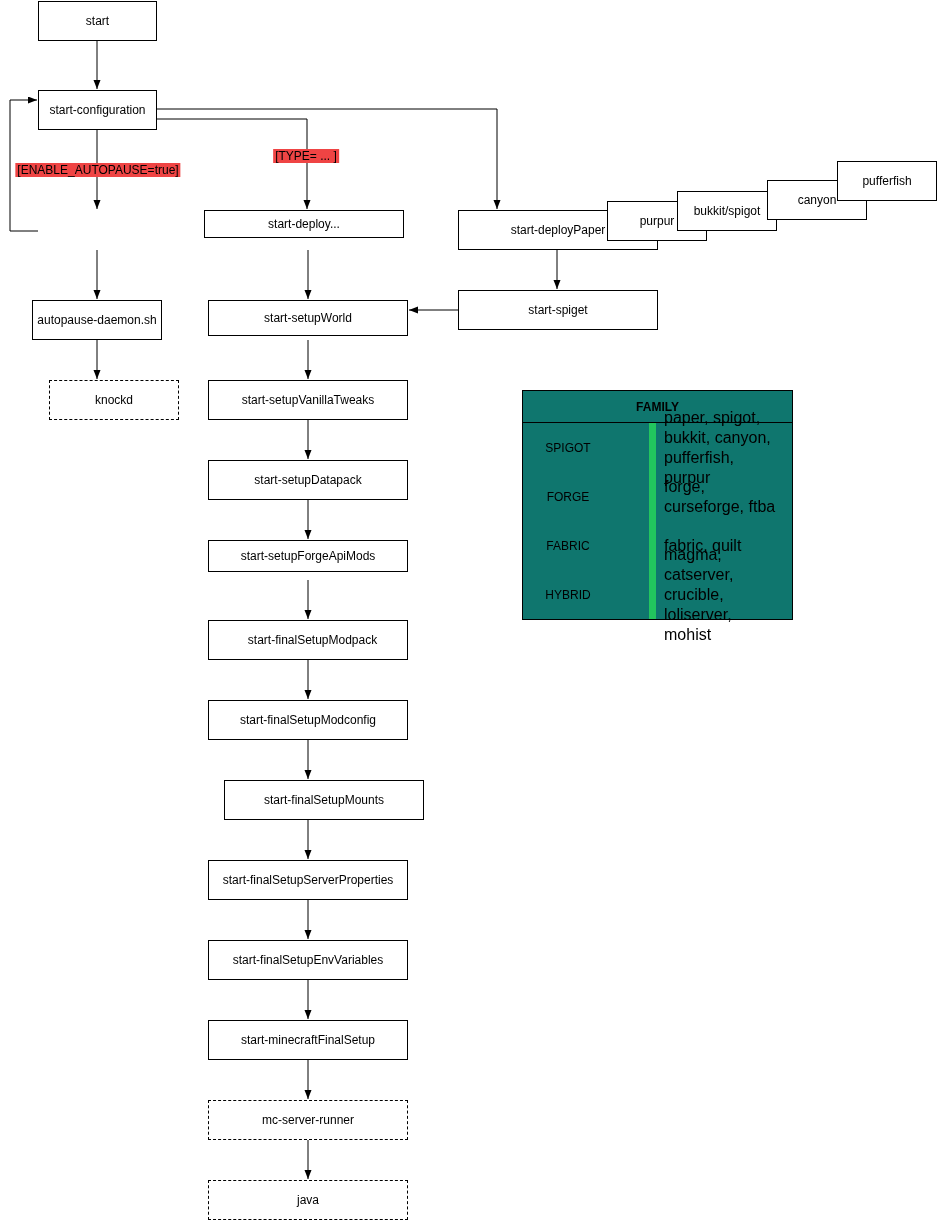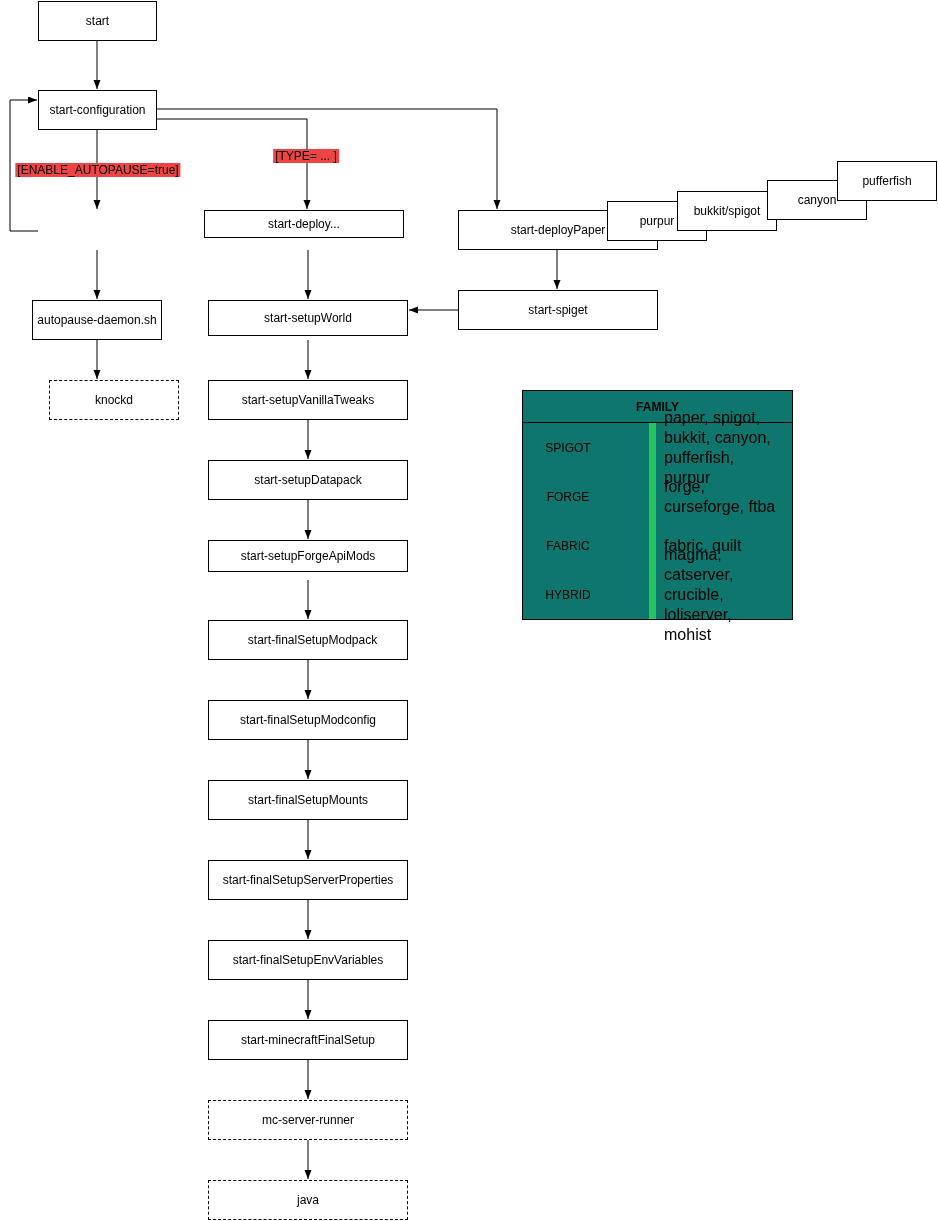--- a/index.html
+++ b/index.html
@@ -137,21 +137,21 @@
       <div class="node" style="left: 677px; top: 191px; width: 100px; height: 40px; z-index: 3;">bukkit/spigot</div>
       <div class="node" style="left: 767px; top: 180px; width: 100px; height: 40px; z-index: 4;">canyon</div>
       <div class="node" style="left: 837px; top: 161px; width: 100px; height: 40px; z-index: 5;">pufferfish</div>
       <div class="node" style="left: 458px; top: 290px; width: 200px; height: 40px; z-index: 1;">start-spiget</div>
       <div class="node" style="left: 208px; top: 300px; width: 200px; height: 36px; z-index: 1;">start-setupWorld</div>
       <div class="node" style="left: 208px; top: 380px; width: 200px; height: 40px; z-index: 1;">start-setupVanillaTweaks</div>
       <div class="node" style="left: 208px; top: 460px; width: 200px; height: 40px; z-index: 1;">start-setupDatapack</div>
       <div class="node" style="left: 208px; top: 540px; width: 200px; height: 32px; z-index: 1;">start-setupForgeApiMods</div>
       <div class="node" style="left: 208px; top: 620px; width: 200px; height: 40px; z-index: 1; padding-left: 9px;">start-finalSetupModpack</div>
       <div class="node" style="left: 208px; top: 700px; width: 200px; height: 40px; z-index: 1;">start-finalSetupModconfig</div>
-      <div class="node" style="left: 208px; top: 780px; width: 200px; height: 40px; z-index: 1;">start-finalSetupMounts</div>
+      <div class="node" style="left: 224px; top: 780px; width: 200px; height: 40px; z-index: 1;">start-finalSetupMounts</div>
       <div class="node" style="left: 208px; top: 860px; width: 200px; height: 40px; z-index: 1;">start-finalSetupServerProperties</div>
       <div class="node" style="left: 208px; top: 940px; width: 200px; height: 40px; z-index: 1;">start-finalSetupEnvVariables</div>
       <div class="node" style="left: 208px; top: 1020px; width: 200px; height: 40px; z-index: 1;">start-minecraftFinalSetup</div>
       <div class="node dashed" style="left: 208px; top: 1100px; width: 200px; height: 40px; z-index: 1;">mc-server-runner</div>
       <div class="node dashed" style="left: 208px; top: 1180px; width: 200px; height: 40px; z-index: 1;">java</div>
       <div class="edge-label" style="left: 98px; top: 170px;">[ENABLE_AUTOPAUSE=true]</div>
       <div class="edge-label" style="left: 306px; top: 156px;">[TYPE= ... ]</div>
     </div>
 
   <div class="family-table">

